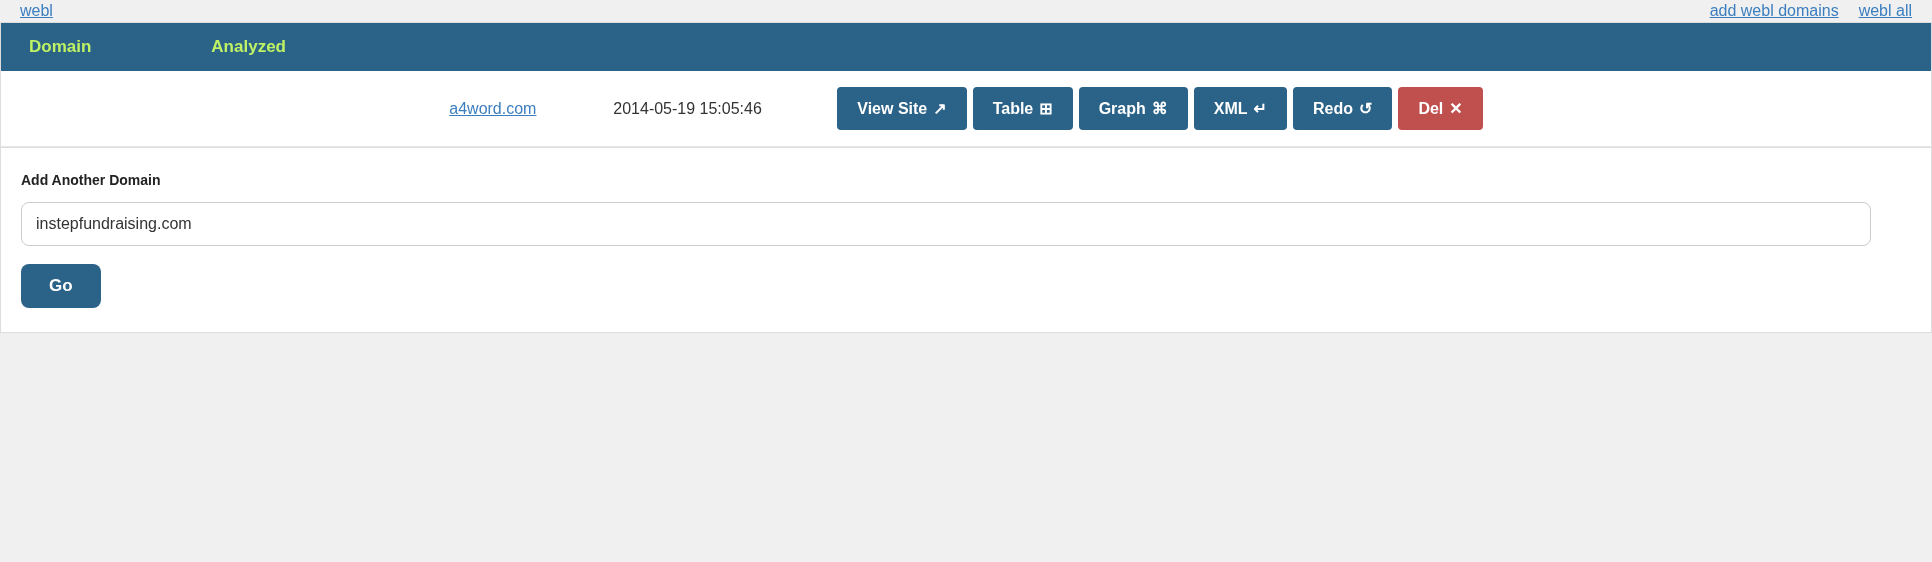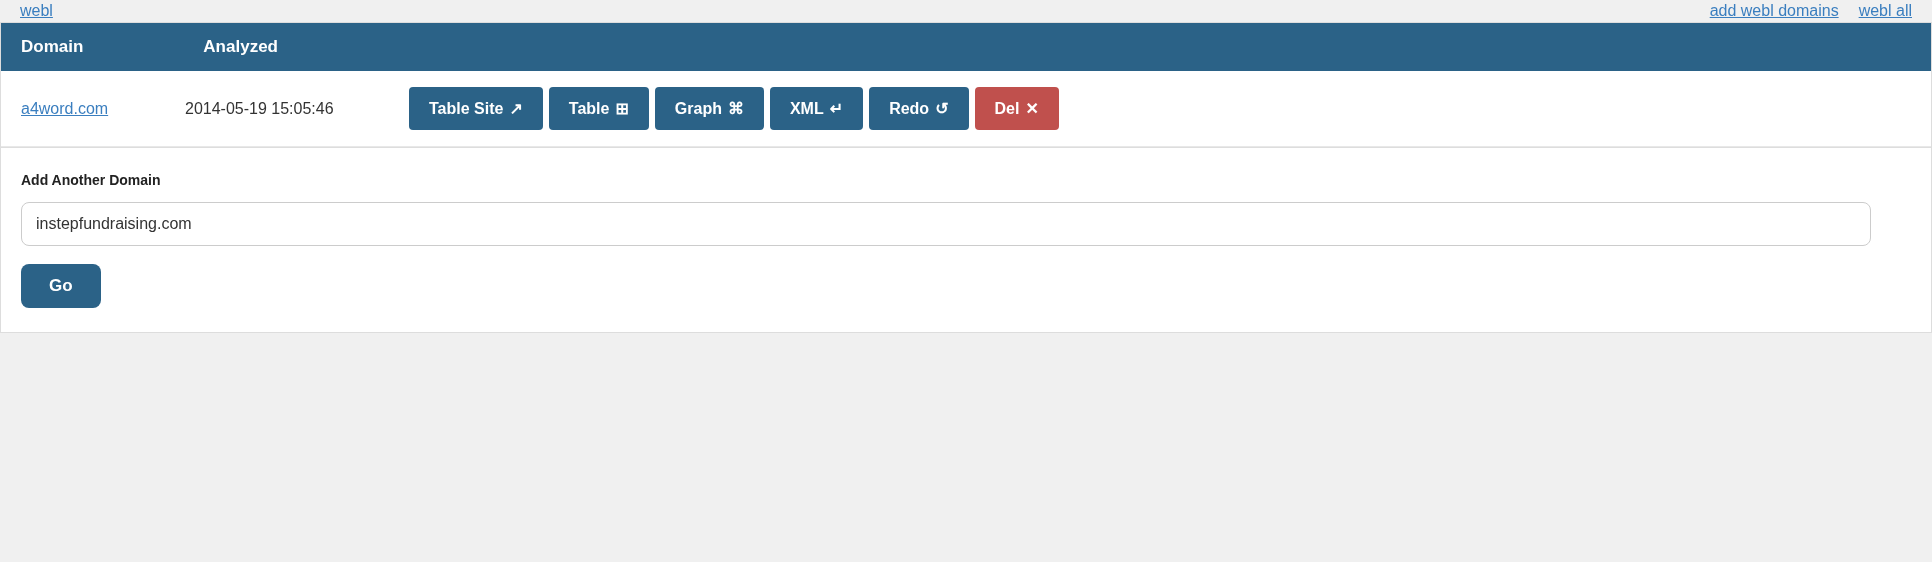--- a/index.html
+++ b/index.html
@@ -30,42 +30,43 @@
       cursor: pointer;
     }
 
     .top-bar-right {
       display: flex;
       gap: 20px;
     }
 
     .table-header {
       background: #2b6287;
-      color: #ffffff;
-      display: flex;
-      padding: 14px 20px;
+      color: #bef264;
+      display: flex;
+      padding: 14px 28px;
       gap: 120px;
     }
 
     .table-header span {
       font-weight: bold;
       font-size: 17px;
     }
 
     .table-body {
       background: #ffffff;
       border-bottom: 1px solid #ddd;
     }
 
     .domain-row {
       display: flex;
       align-items: center;
       padding: 16px 20px;
       gap: 24px;
       border-bottom: 1px solid #e8e8e8;
+      justify-content: center;
     }
 
     .domain-link {
       color: #3a7ebf;
       text-decoration: underline;
       font-size: 16px;
       font-weight: 500;
       cursor: pointer;
       min-width: 140px;
     }
@@ -170,21 +171,21 @@
       <span>Analyzed</span>
     </div>
 
     <div class="table-body">
       <div class="domain-row">
         <a class="domain-link">a4word.com</a>
         <span class="domain-date">2014-05-19 15:05:46</span>
 
         <div class="action-buttons">
           <button class="btn btn-blue">
-            <span>Table Site</span>
+            <span>View Site</span>
             <span>↗</span>
           </button>
           <button class="btn btn-blue">
             <span>Table</span>
             <span>⊞</span>
           </button>
           <button class="btn btn-blue">
             <span>Graph</span>
             <span>⌘</span>
           </button>

